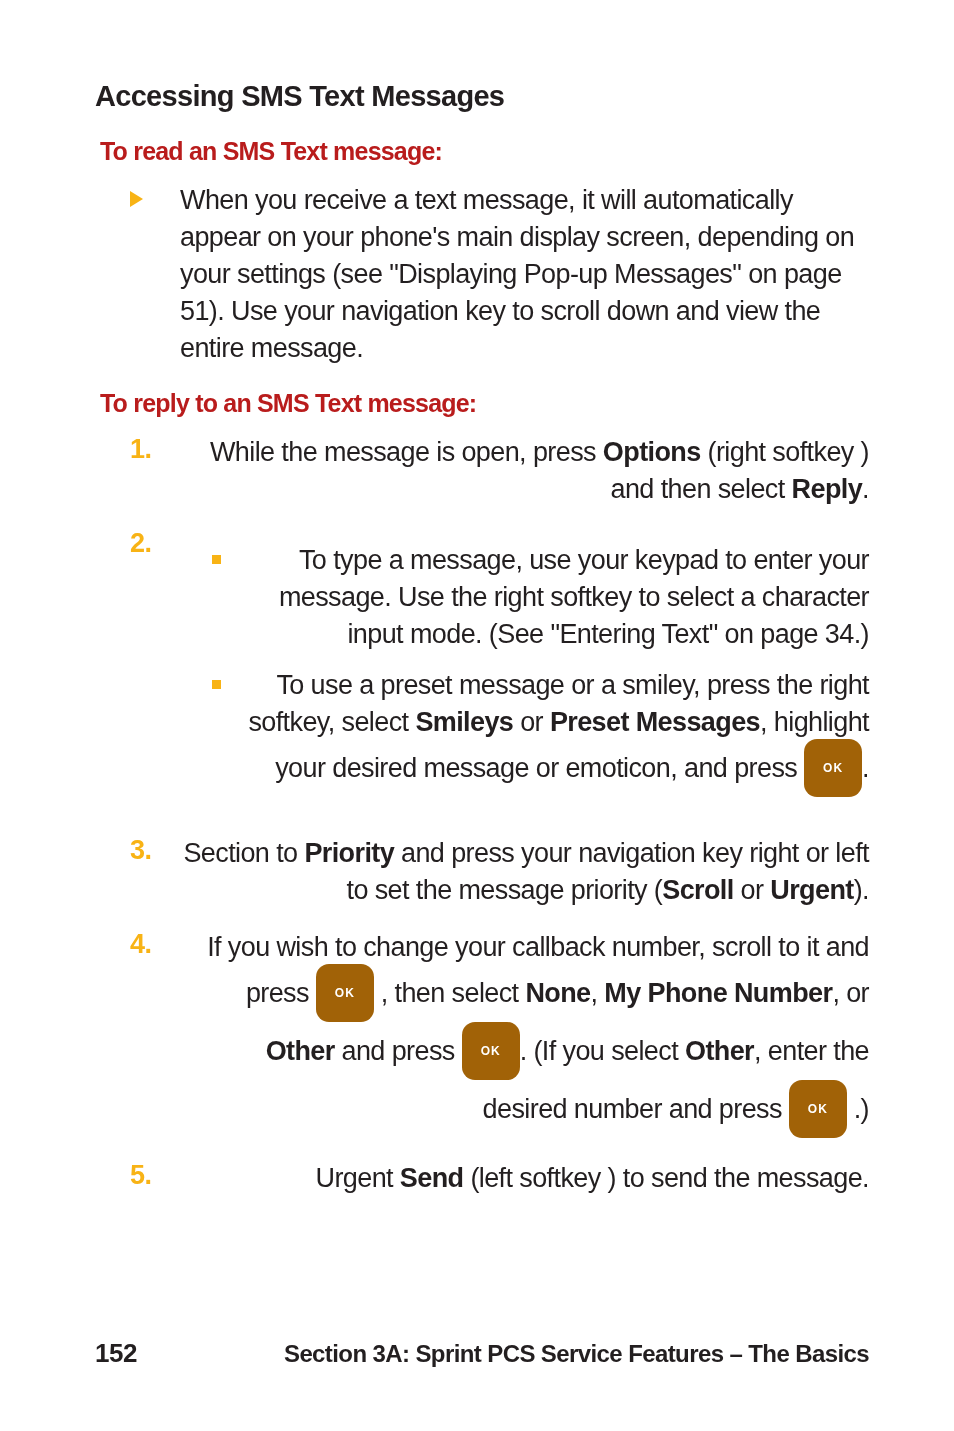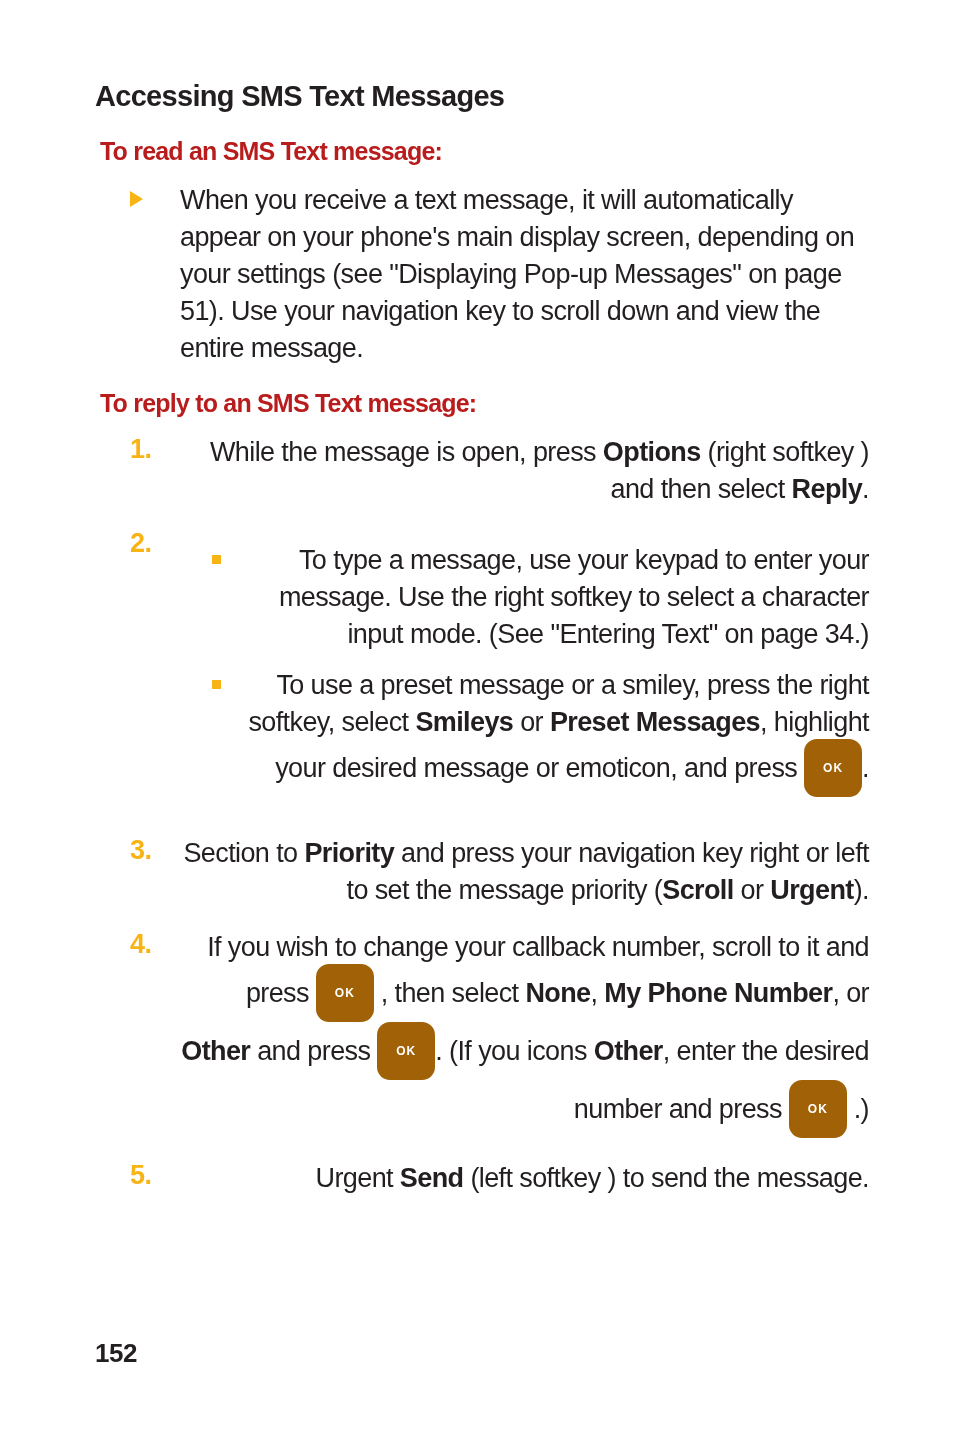--- a/index.html
+++ b/index.html
@@ -188,31 +188,32 @@
       <div class="num-content body-text">
         <span>Section to </span><b>Priority</b><span> and press your navigation key right or left to set the message priority (</span><b>Scroll</b><span> or </span><b>Urgent</b><span>).</span>
       </div>
     </li>
 
     <li>
       <div class="num-cell">4.</div>
       <div class="num-content body-text">
         <span>If you wish to change your callback number, scroll to it and press </span>
         <span class="ok-badge">OK</span><span> , then select </span><b>None</b><span>, </span><b>My Phone Number</b><span>, or </span><b>Other</b><span> and press </span>
-        <span class="ok-badge">OK</span><span>. (If you icons </span><b>Other</b><span>, enter the desired number and press </span>
+        <span class="ok-badge">OK</span><span>. (If you select </span><b>Other</b><span>, enter the desired number and press </span>
         <span class="ok-badge">OK</span><span> .)</span>
       </div>
     </li>
 
     <li>
       <div class="num-cell">5.</div>
       <div class="num-content body-text">
         <span>Urgent </span><b>Send</b><span> (left softkey ) to send the message.</span>
       </div>
     </li>
 
   </ol>
 
   <div class="footer">
     <span class="pagenum">152</span>
+    <span class="foot-title">Section 3A: Sprint PCS Service Features – The Basics</span>
   </div>
 
 </div>
 
 </body></html>

